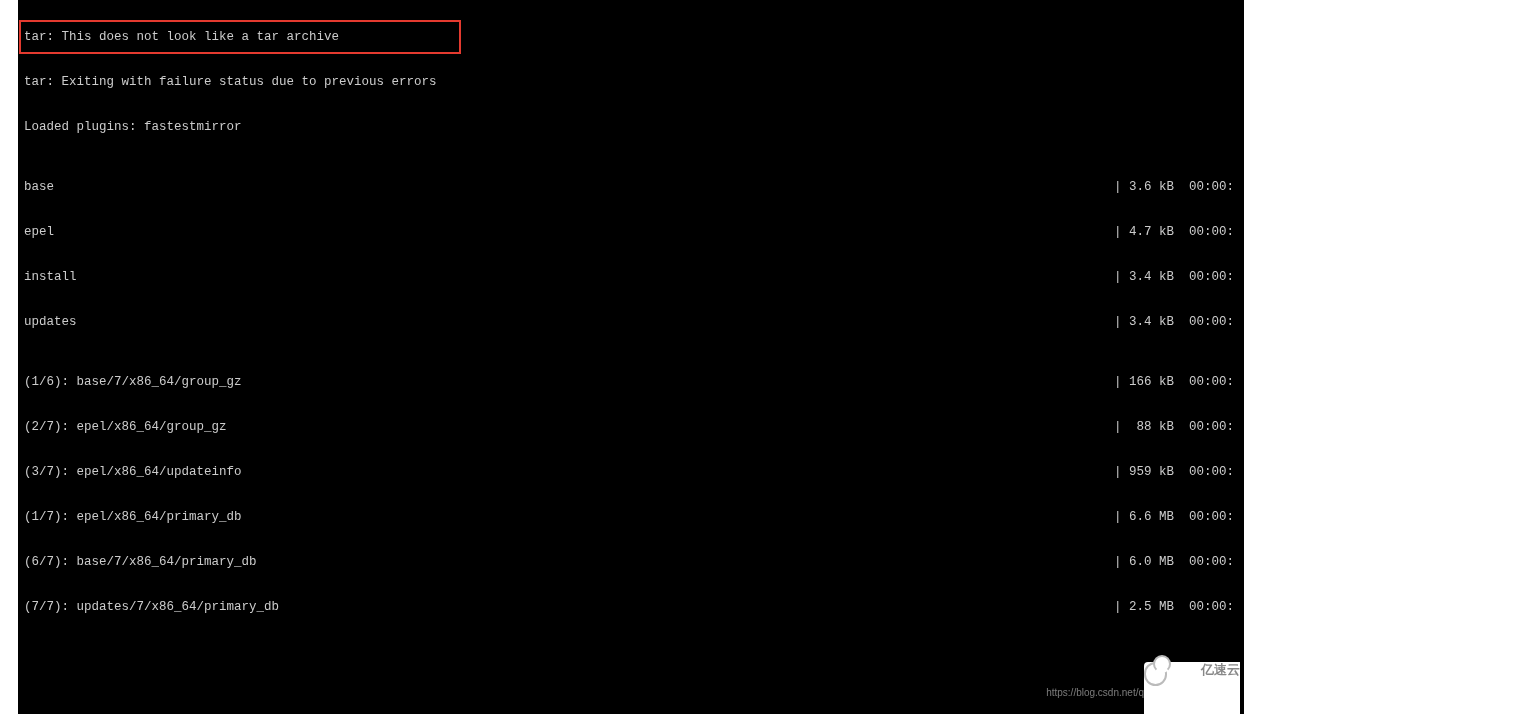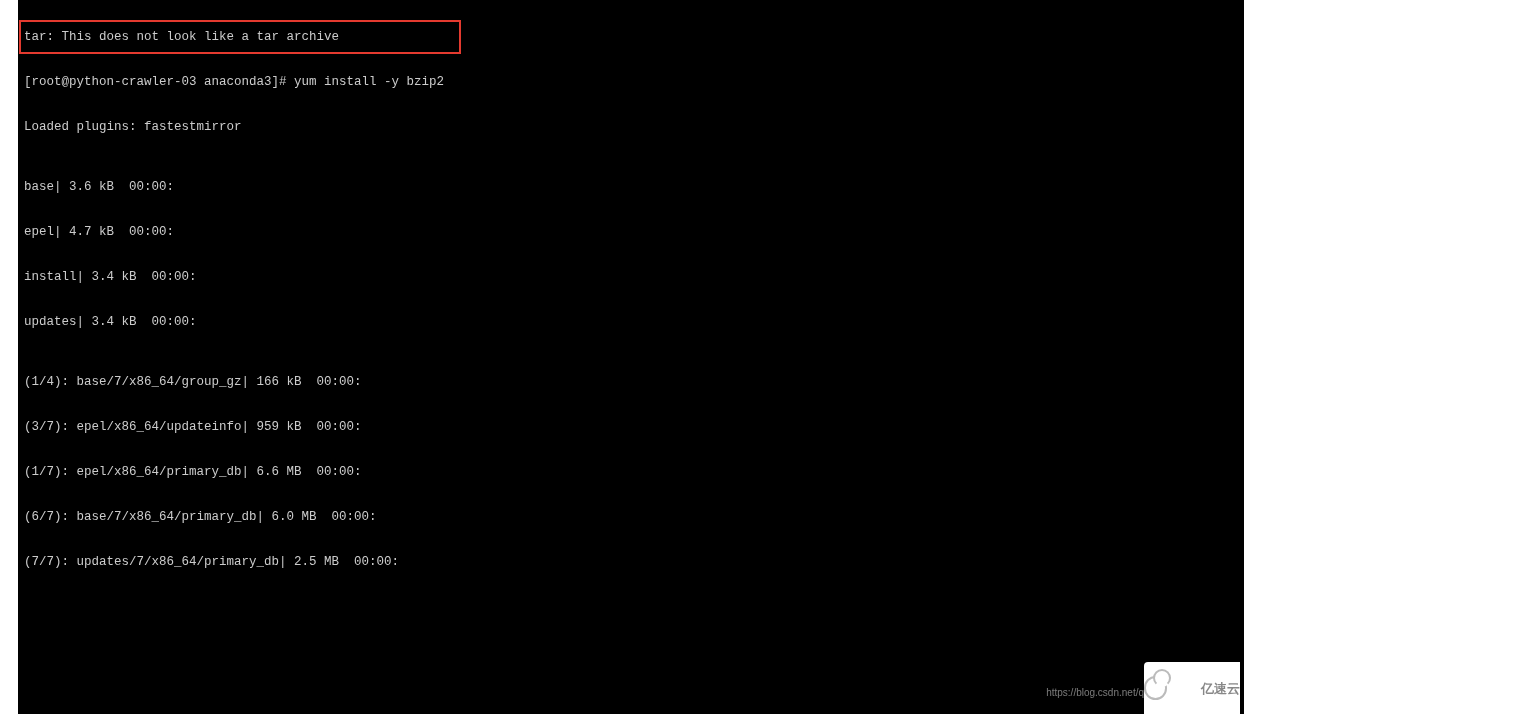--- a/index.html
+++ b/index.html
@@ -30,23 +30,24 @@
     background: #fff;
     z-index: 2;
   }
   .content {
     position: absolute;
     left: 18px; right: 0; top: 0;
     padding-left: 6px;
   }
   .row {
     display: flex;
+    justify-content: space-between;
   }
   .row .left { flex: 0 0 auto; }
-  .row .right { flex: 0 0 auto; padding-right: 4px; white-space: pre; }
+  .row .right { flex: 0 0 auto; padding-right: 10px; white-space: pre; }
   .highlight-box {
     position: absolute;
     border: 2px solid #e43a2f;
     left: 19px;
     top: 20px;
     width: 438px;
     height: 30px;
     z-index: 5;
     pointer-events: none;
   }
@@ -63,21 +64,20 @@
     position: absolute;
     right: 4px;
     bottom: 0;
     width: 96px;
     height: 52px;
     background: #fff;
     color: #999;
     font-family: Arial, sans-serif;
     font-size: 12px;
     display: flex;
-    align-items: center;
     justify-content: center;
     z-index: 10;
     border-top-left-radius: 4px;
     gap: 28px;
   }
   .watermark-logo .cloud {
     width: 30px; height: 20px;
     border: 2.5px solid #bbb;
     border-radius: 12px;
     position: relative;
@@ -97,29 +97,30 @@
 </style>
 </head>
 <body>
 
 <div class="terminal">
   <div class="left-strip"></div>
   <div class="highlight-box"></div>
 
   <div class="content">
     <div>tar: This does not look like a tar archive</div>
-    <div>[root@python-crawler-03 anaconda3]# yum install -y bzip2</div>
+    <div>tar: Exiting with failure status due to previous errors</div>
     <div>Loaded plugins: fastestmirror</div>
 
     <div class="row"><span class="left">base</span><span class="right">| <span>3.6 kB</span>  <span>00:00:</span></span></div>
     <div class="row"><span class="left">epel</span><span class="right">| <span>4.7 kB</span>  <span>00:00:</span></span></div>
     <div class="row"><span class="left">install</span><span class="right">| <span>3.4 kB</span>  <span>00:00:</span></span></div>
     <div class="row"><span class="left">updates</span><span class="right">| <span>3.4 kB</span>  <span>00:00:</span></span></div>
 
-    <div class="row"><span class="left">(1/4): base/7/x86_64/group_gz</span><span class="right">| <span>166 kB</span>  <span>00:00:</span></span></div>
+    <div class="row"><span class="left">(1/6): base/7/x86_64/group_gz</span><span class="right">| <span>166 kB</span>  <span>00:00:</span></span></div>
+    <div class="row"><span class="left">(2/7): epel/x86_64/group_gz</span><span class="right">| <span> 88 kB</span>  <span>00:00:</span></span></div>
     <div class="row"><span class="left">(3/7): epel/x86_64/updateinfo</span><span class="right">| <span>959 kB</span>  <span>00:00:</span></span></div>
     <div class="row"><span class="left">(1/7): epel/x86_64/primary_db</span><span class="right">| <span>6.6 MB</span>  <span>00:00:</span></span></div>
     <div class="row"><span class="left">(6/7): base/7/x86_64/primary_db</span><span class="right">| <span>6.0 MB</span>  <span>00:00:</span></span></div>
     <div class="row"><span class="left">(7/7): updates/7/x86_64/primary_db</span><span class="right">| <span>2.5 MB</span>  <span>00:00:</span></span></div>
 
     
     
     
     
     

